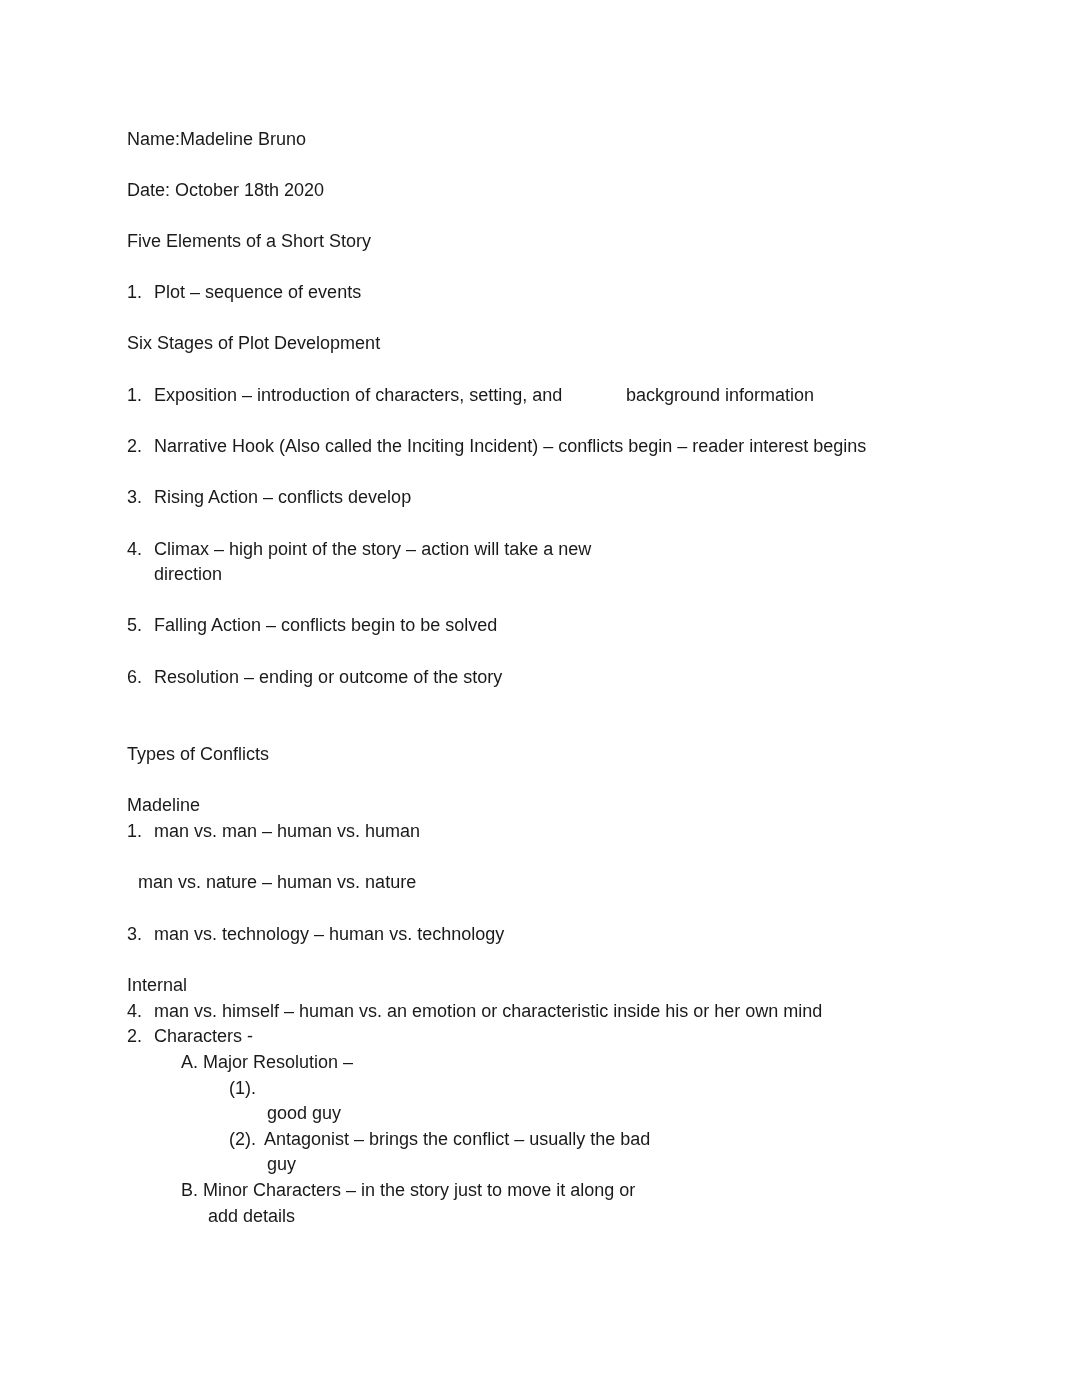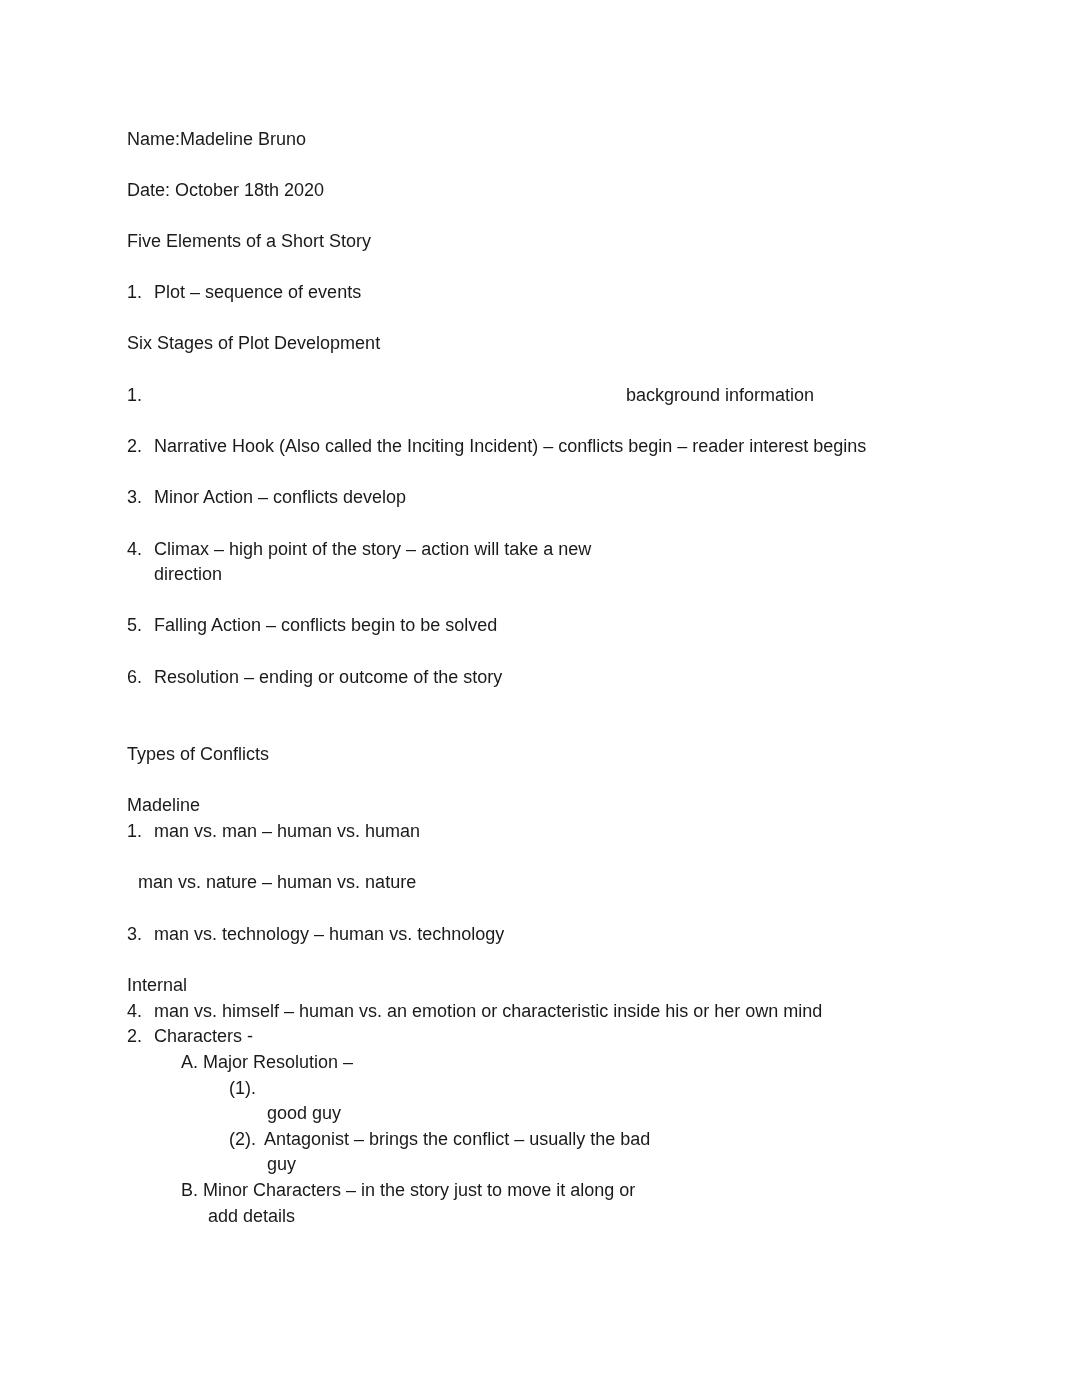--- a/index.html
+++ b/index.html
@@ -16,27 +16,28 @@
   <div class="ln" style="left:127px;top:128px;">Name:Madeline Bruno</div>
   <div class="ln" style="left:127px;top:179px;">Date: October 18th 2020</div>
   <div class="ln" style="left:127px;top:230px;">Five Elements of a Short Story</div>
 
   <div class="num" style="left:127px;top:281px;">1.</div>
   <div class="ln" style="left:154px;top:281px;">Plot – sequence of events</div>
 
   <div class="ln" style="left:127px;top:332px;">Six Stages of Plot Development</div>
 
   <div class="num" style="left:127px;top:384px;">1.</div>
+  <div class="ln" style="left:154px;top:384px;">Exposition – introduction of characters, setting, and</div>
   <div class="ln" style="left:626px;top:384px;">background information</div>
 
   <div class="num" style="left:127px;top:435px;">2.</div>
   <div class="ln" style="left:154px;top:435px;">Narrative Hook (Also called the Inciting Incident) – conflicts begin – reader interest begins</div>
 
   <div class="num" style="left:127px;top:486px;">3.</div>
-  <div class="ln" style="left:154px;top:486px;">Minor Action – conflicts develop</div>
+  <div class="ln" style="left:154px;top:486px;">Rising Action – conflicts develop</div>
 
   <div class="num" style="left:127px;top:538px;">4.</div>
   <div class="ln" style="left:154px;top:538px;">Climax – high point of the story – action will take a new</div>
   <div class="ln" style="left:154px;top:563px;">direction</div>
 
   <div class="num" style="left:127px;top:614px;">5.</div>
   <div class="ln" style="left:154px;top:614px;">Falling Action – conflicts begin to be solved</div>
 
   <div class="num" style="left:127px;top:666px;">6.</div>
   <div class="ln" style="left:154px;top:666px;">Resolution – ending or outcome of the story</div>

